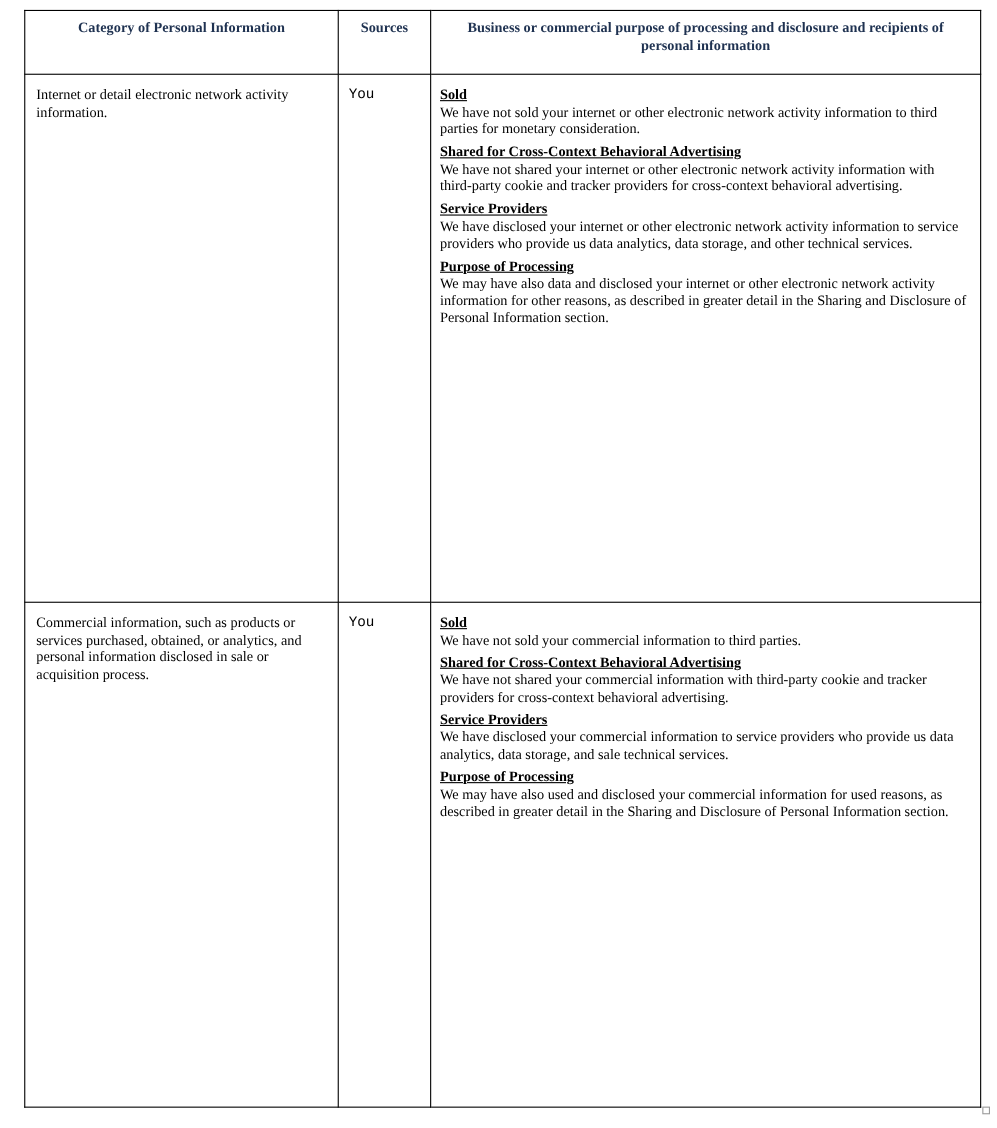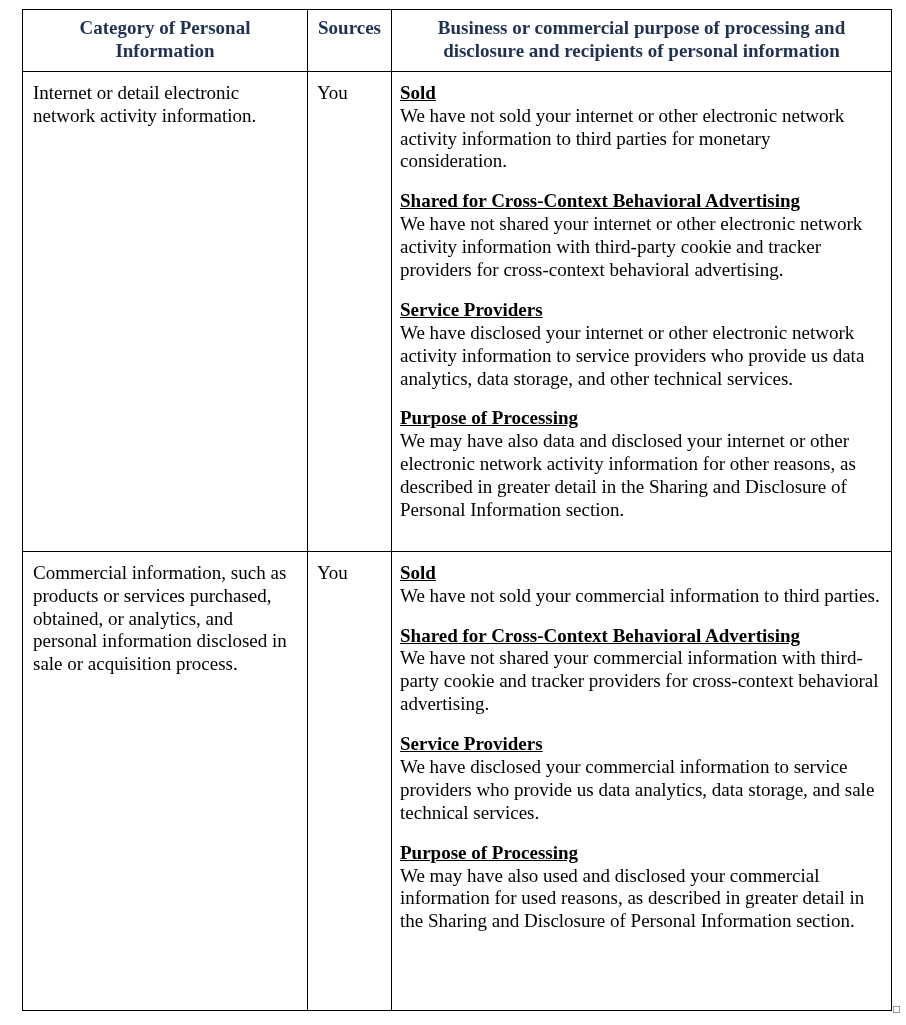--- a/index.html
+++ b/index.html
@@ -19,46 +19,47 @@
     position: absolute;
     left: 22px;
     top: 9px;
     width: 869px;
     border-collapse: collapse;
     table-layout: fixed;
   }
   .doc-table th, .doc-table td {
     border: 1.5px solid #000000;
     vertical-align: top;
-    font-size: 19px;
+    font-size: 13px;
     line-height: 1.205;
     box-sizing: border-box;
   }
   .doc-table th {
     font-weight: bold;
     text-align: center;
     color: #1f3251;
     padding: 7px 10px 8px 10px;
   }
   th.col-category { width: 285px; }
   th.col-sources  { width: 84px; }
   th.col-purpose  { width: 500px; }
   tr.header-row   { height: 58px; }
   tr.body-row-1   { height: 480px; }
   tr.body-row-2   { height: 459px; }
   td.cell-category {
     padding: 10px 12px 10px 10px;
   }
   td.cell-sources {
     padding: 10px 6px 10px 9px;
+    font-family: Liberation Mono, monospace;
   }
   td.cell-purpose {
     padding: 10px 10px 10px 8px;
   }
-  .section + .section { margin-top: 17px; font-family: Liberation Serif, serif; }
+  .section + .section { margin-top: 5px; font-family: Liberation Serif, serif; }
   .section-heading {
     font-weight: bold;
     text-decoration: underline;
   }
   .resize-handle {
     position: absolute;
     left: 893px;
     top: 1006px;
     width: 7px;
     height: 7px;

